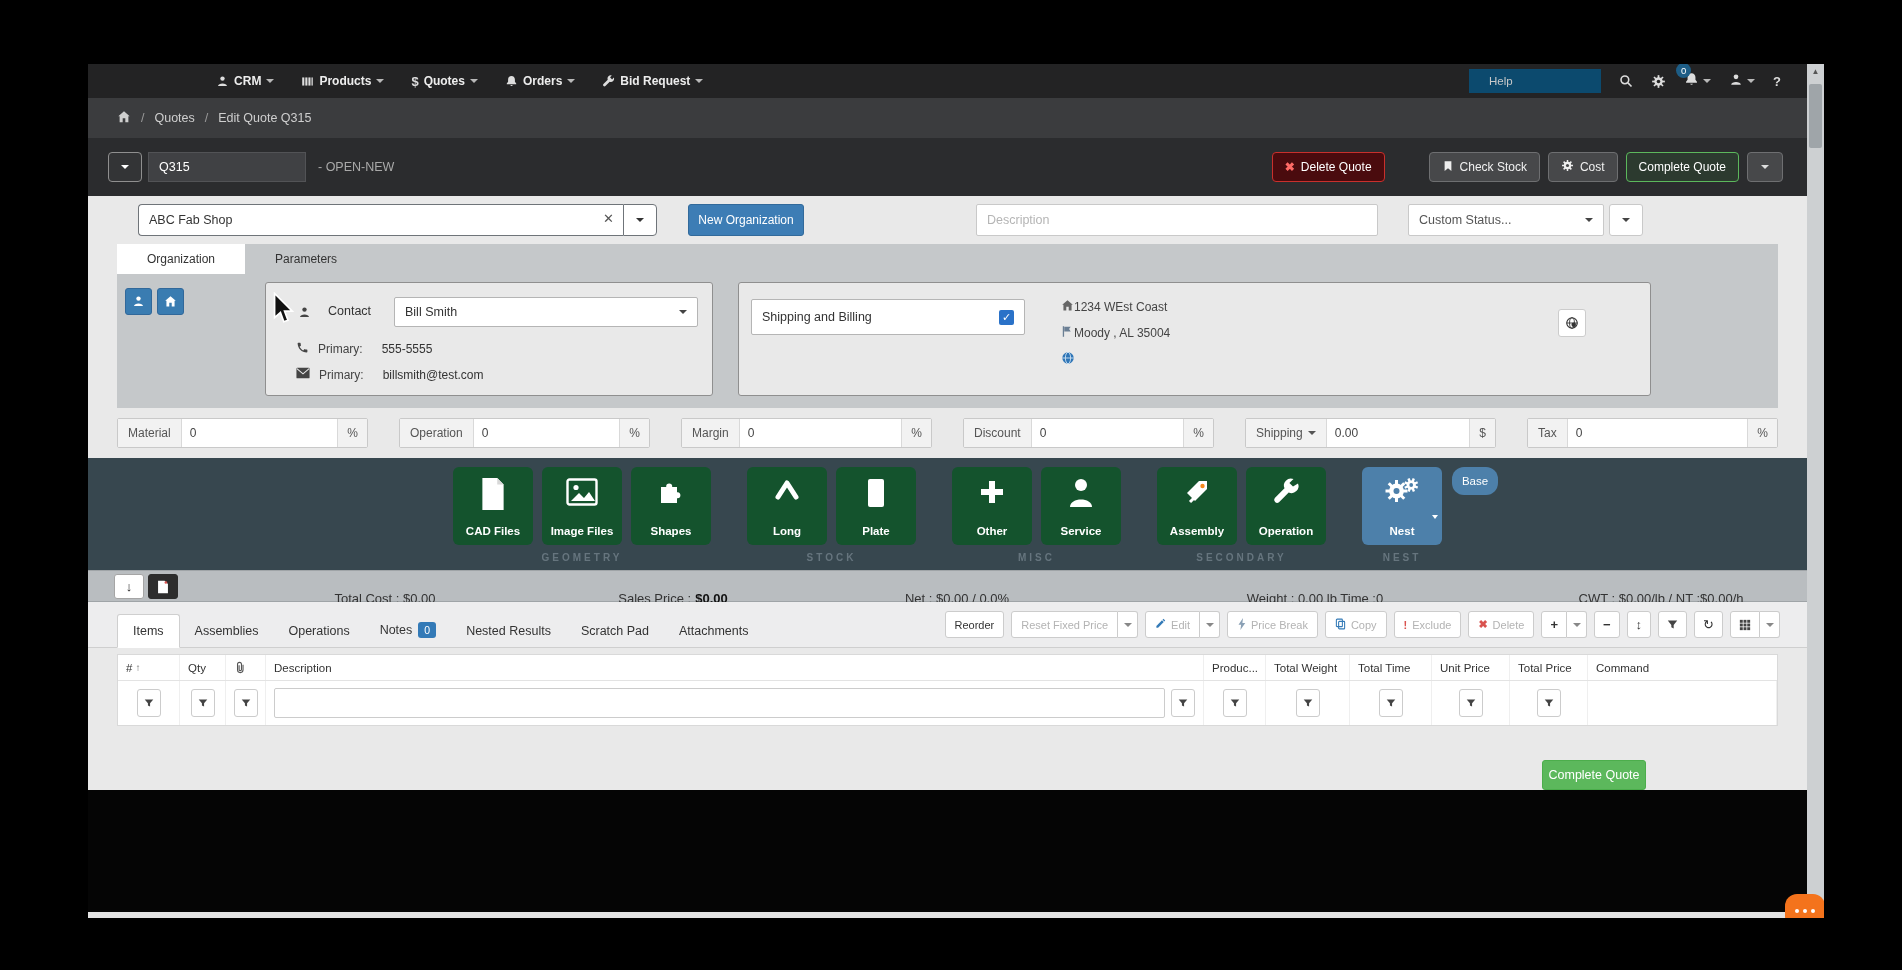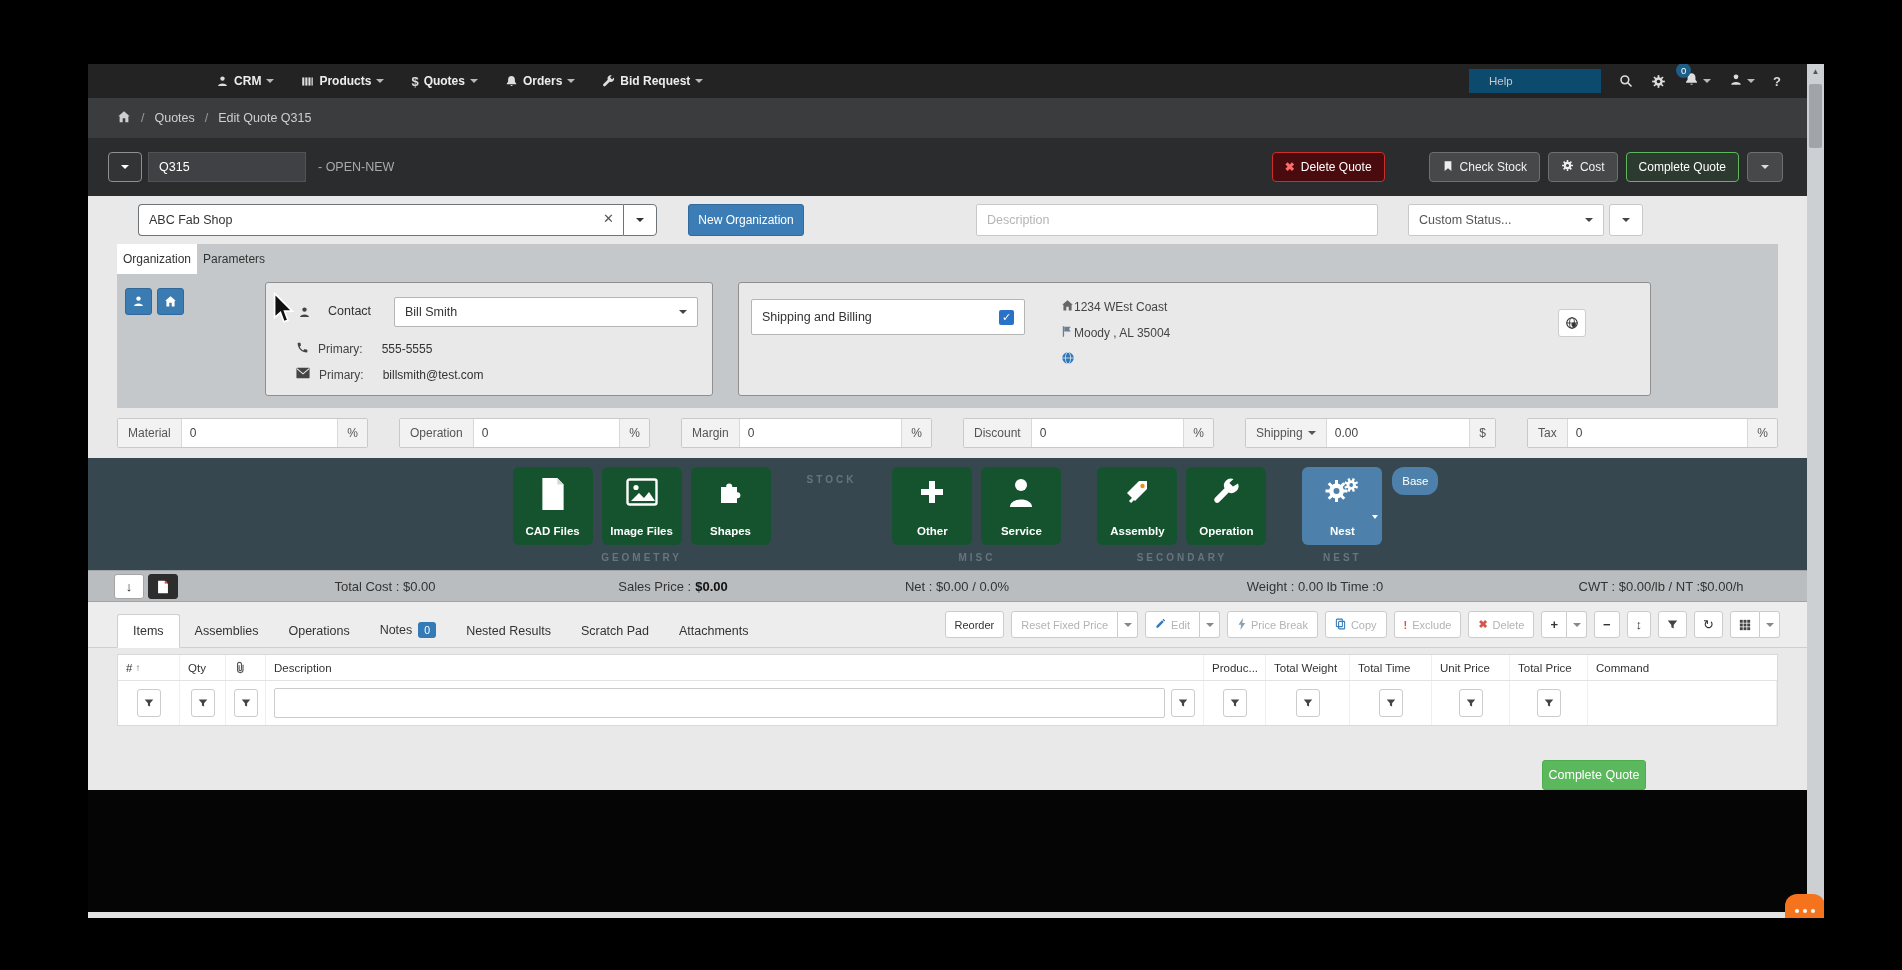--- a/index.html
+++ b/index.html
@@ -78,21 +78,21 @@
          border:1px solid #c9c9c9; border-radius:2px; display:flex; align-items:center;
          justify-content:space-between; padding:0 10px; font-size:12.5px; color:#555; }
   .status-select .caret { border-top-color:#444; }
   .status-caret-btn { position:absolute; left:1521px; top:8px; width:34px; height:32px; background:#fff;
          border:1px solid #c9c9c9; border-radius:3px; display:flex; align-items:center;
          justify-content:center; }
   .status-caret-btn .caret { border-top-color:#444; }
 
   .tabpanel { position:absolute; left:29px; top:48px; width:1661px; height:164px; background:#c5c8ca; }
   .org-tabs { position:absolute; top:0; left:0; height:30px; display:flex; }
-  .org-tab { padding:0 6px; font-size:12px; color:#333; display:flex; align-items:center; }
+  .org-tab { padding:0 30px; font-size:12px; color:#333; display:flex; align-items:center; }
   .org-tab.active { background:#fff; }
   .sq-btn { position:absolute; width:27px; height:27px; background:#3a7cb1; border:1px solid #31689a;
             border-radius:3px; color:#fff; display:flex; align-items:center; justify-content:center; }
   .card { position:absolute; background:#e9e9e9; border:1px solid #8f8f8f; border-radius:3px; }
   .contact-card { left:148px; top:38px; width:448px; height:114px; }
   .shipping-card { left:621px; top:38px; width:913px; height:114px; }
   .c-label { position:absolute; left:62px; top:21px; font-size:12.5px; color:#333; }
   .c-picon { position:absolute; left:32px; top:22px; color:#444; }
   .c-select { position:absolute; left:128px; top:14px; width:304px; height:30px; background:#fff;
               border:1px solid #b5b5b5; border-radius:2px; display:flex; align-items:center;
@@ -141,21 +141,21 @@
               color:#fff; font-size:11.5px; border-radius:12px; display:flex; align-items:center;
               justify-content:center; }
 
   
   .totals-bar { position:absolute; left:0; top:374px; width:1719px; height:32px; background:#b9bdc0;
                 border-top:1px solid #9fa4a7; border-bottom:1px solid #9fa4a7; }
   .tb-btn { position:absolute; top:3px; width:30px; height:25px; border-radius:3px; display:flex;
             align-items:center; justify-content:center; font-size:13px; }
   .tb-btn1 { left:26px; background:#fff; border:1px solid #a5a5a5; color:#222; }
   .tb-btn2 { left:60px; background:#2d2d2d; border:1px solid #2d2d2d; color:#fff; }
-  .tb-text { position:absolute; top:0; height:30px; display:flex; align-items:center;
+  .tb-text { position:absolute; top:12px; height:30px; display:flex; align-items:center;
              transform:translateX(-50%); font-size:13px; color:#333; white-space:nowrap; }
   .tb-text b { margin-left:4px; color:#111; }
 
   
   .items-tabs-row { position:absolute; left:0; top:406px; width:1719px; height:46px; background:#ededee;
                     border-bottom:1px solid #cfcfcf; }
   .itabs { position:absolute; left:29px; bottom:0; display:flex; align-items:flex-end; }
   .itab { padding:9px 15px; font-size:12.5px; color:#333; display:flex; align-items:center; gap:6px; }
   .itab.active { background:#fff; border:1px solid #cfcfcf; border-bottom:1px solid #fff;
                  border-radius:3px 3px 0 0; margin-bottom:-1px; }
@@ -517,20 +517,38 @@
                     <path d="M5 10h5.2c-.8-4.6 6.8-4.6 6 0H21v5.2c4.6-.8 4.6 6.8 0 6V26H5z" fill="#fff"></path>
                   </svg>
                 </span>
               <span class="tlabel">Shapes</span>
             </div>
           </div>
           <div class="pglabel">GEOMETRY</div>
         </div>
 
         <div class="pgroup">
+          <div class="ptiles">
+            <div class="ptile">
+              <span class="ticon">
+                  <svg width="30" height="26" viewBox="0 0 30 26">
+                    <path d="M6 20 15 6l9 14" fill="none" stroke="#fff" stroke-width="5" stroke-linecap="round" stroke-linejoin="round"></path>
+                  </svg>
+                </span>
+              <span class="tlabel">Long</span>
+            </div>
+            <div class="ptile">
+              <span class="ticon">
+                  <svg width="22" height="32" viewBox="0 0 22 32">
+                    <rect x="3" y="2" width="16" height="28" rx="2" fill="#fff"></rect>
+                  </svg>
+                </span>
+              <span class="tlabel">Plate</span>
+            </div>
+          </div>
           <div class="pglabel">STOCK</div>
         </div>
 
         <div class="pgroup">
           <div class="ptiles">
             <div class="ptile">
               <span class="ticon">
                   <svg width="30" height="30" viewBox="0 0 30 30">
                     <path d="M12 4h6v8h8v6h-8v8h-6v-8H4v-6h8z" fill="#fff"></path>
                   </svg>

